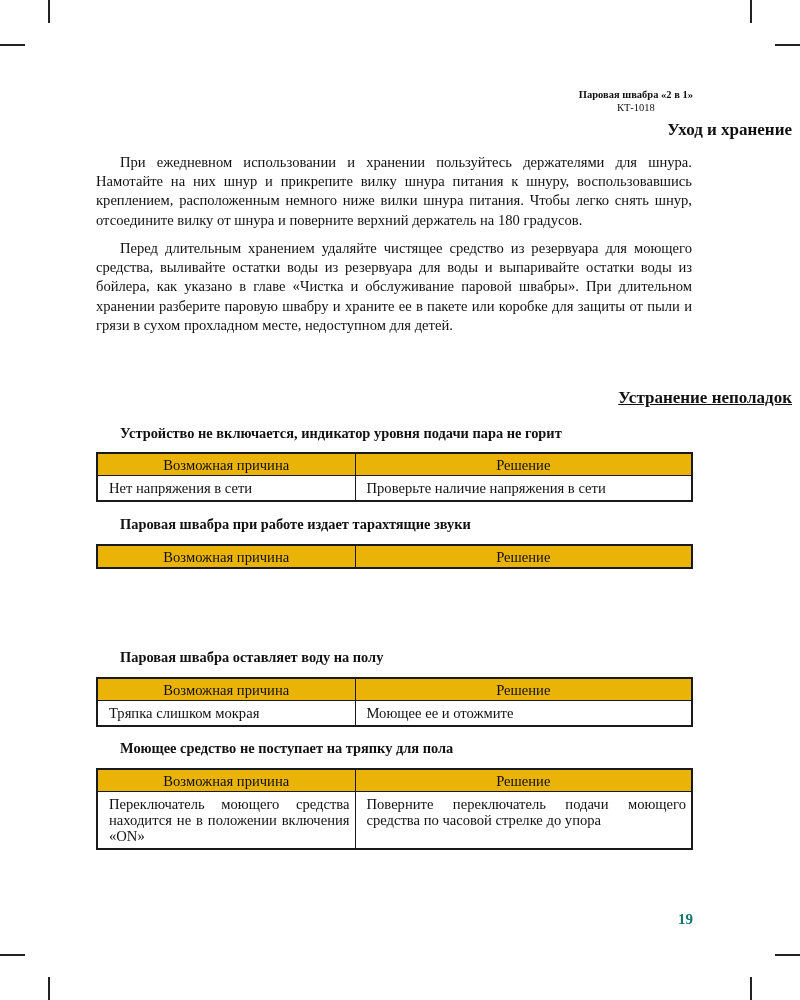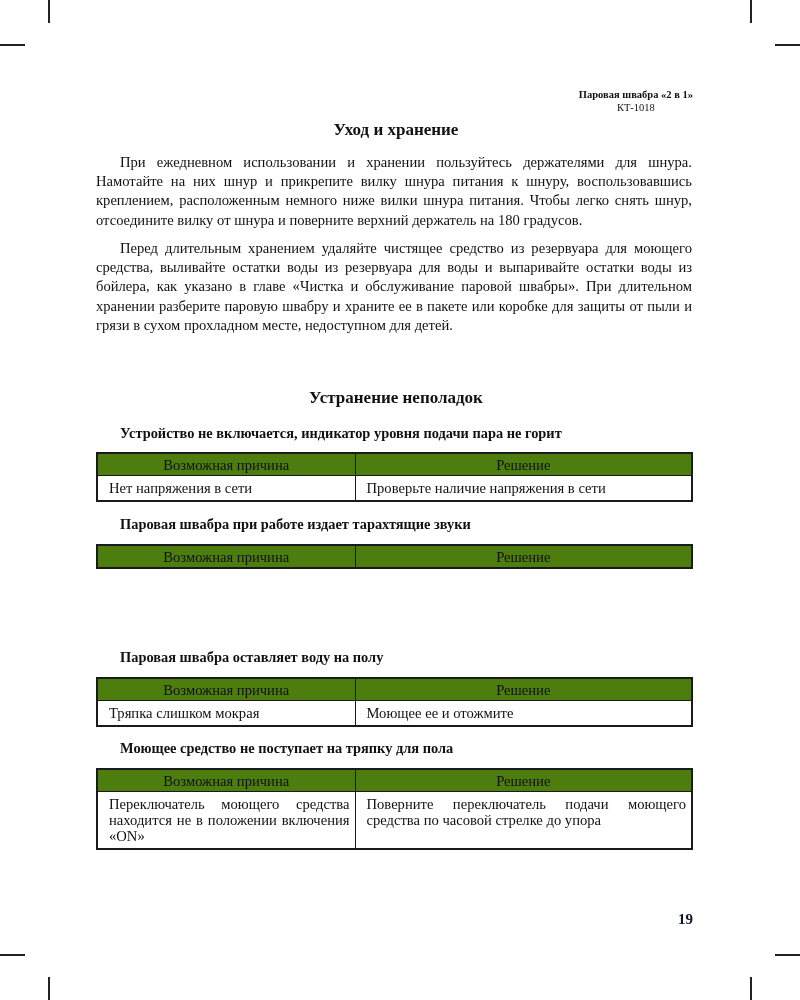--- a/index.html
+++ b/index.html
@@ -12,21 +12,21 @@
   .crop.v { width: 2px; height: 23px; }
   .crop.h { height: 2px; width: 25px; }
 
   .running-head {
     position: absolute; right: 107px; top: 88px; text-align: center;
     font-size: 10.5px; line-height: 13px;
   }
   .running-head .title { font-weight: bold; }
 
   .section-title {
-    position: absolute; left: 0; width: 792px; text-align: center;
+    position: absolute; left: 0; width: 792px; text-align: right;
     font-weight: bold; font-size: 17px; line-height: 20px;
   }
 
   .para {
     position: absolute; left: 96px; width: 596px;
     font-size: 14.6px; line-height: 19.2px; text-align: justify;
     text-indent: 24px; margin: 0;
   }
 
   .subhead {
@@ -35,30 +35,30 @@
   }
 
   table.trouble {
     position: absolute; left: 96px; width: 597px;
     border-collapse: collapse; table-layout: fixed;
     font-size: 14.6px; line-height: 16px;
     border: 2px solid #1a1a1a;
   }
   table.trouble col.c1 { width: 258px; }
   table.trouble th {
-    background: #4d7c0f; font-weight: normal; text-align: center;
+    background: #eab308; font-weight: normal; text-align: center;
     height: 21px; padding: 0; border: 1.5px solid #1a1a1a;
   }
   table.trouble td {
     vertical-align: top; padding: 4px 5px 4px 11px; border: 1.5px solid #1a1a1a;
     text-align: justify;
   }
   .page-number {
     position: absolute; left: 678px; top: 911px;
-    font-size: 15px; color: #0f172a; font-weight: bold;
+    font-size: 15px; color: #0f766e; font-weight: bold;
   }
 </style>
 </head>
 <body>
 
 <div class="crop v" style="left:48px; top:0;"></div>
 <div class="crop h" style="left:0; top:44px;"></div>
 <div class="crop v" style="left:750px; top:0;"></div>
 <div class="crop h" style="left:775px; top:44px;"></div>
 <div class="crop h" style="left:0; top:954px;"></div>
@@ -68,21 +68,21 @@
 
 <div class="running-head">
   <div class="title">Паровая швабра «2 в 1»</div>
   <div>КТ-1018</div>
 </div>
 
 <div class="section-title" style="top:120px;">Уход и хранение</div>
 <p class="para" style="top:153px;">При ежедневном использовании и хранении пользуйтесь держателями для шнура. Намотайте на них шнур и прикрепите вилку шнура питания к шнуру, воспользовавшись креплением, расположенным немного ниже вилки шнура питания. Чтобы легко снять шнур, отсоедините вилку от шнура и поверните верхний держатель на 180 градусов.</p>
 <p class="para" style="top:239px;">Перед длительным хранением удаляйте чистящее средство из резервуара для моющего средства, выливайте остатки воды из резервуара для воды и выпаривайте остатки воды из бойлера, как указано в главе «Чистка и обслуживание паровой швабры». При длительном хранении разберите паровую швабру и храните ее в пакете или коробке для защиты от пыли и грязи в сухом прохладном месте, недоступном для детей.</p>
 
-<div class="section-title" style="top:388px;">Устранение неполадок</div>
+<div class="section-title" style="top:388px;text-decoration:underline;">Устранение неполадок</div>
 
 <div class="subhead" style="top:424px;">Устройство не включается, индикатор уровня подачи пара не горит</div>
 <table class="trouble" style="top:452px;">
   <colgroup>
       <col class="c1">
       <col>
     </colgroup>
   <tbody>
       <tr>
     <th>Возможная причина</th>

